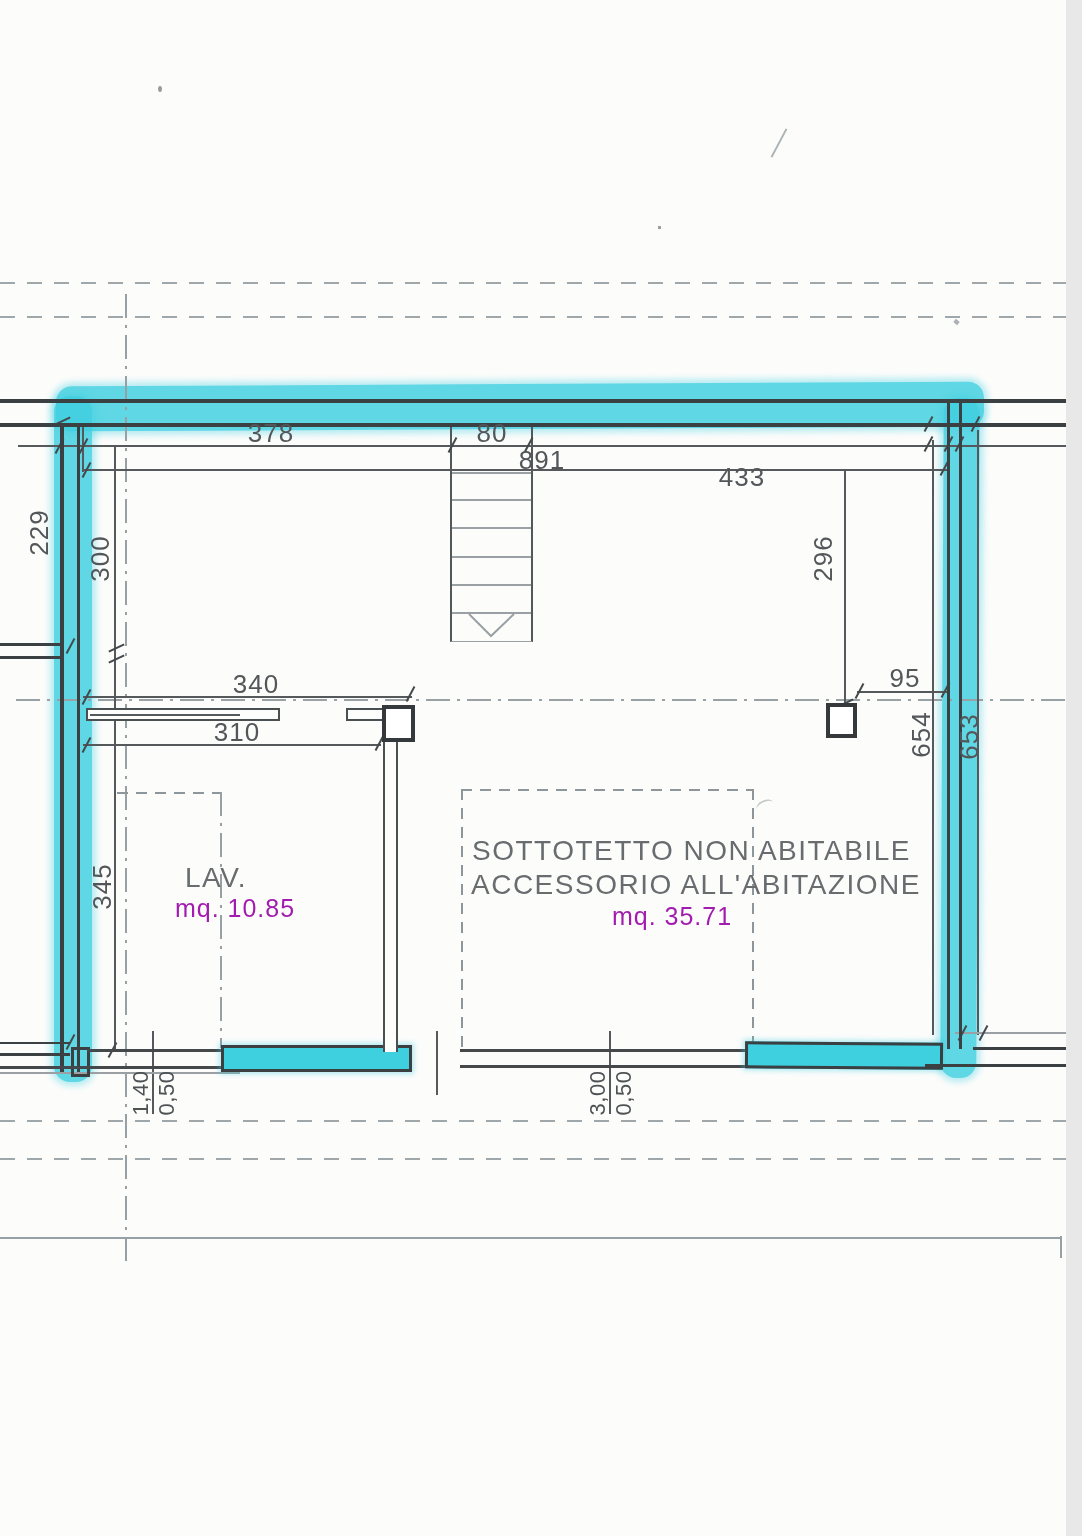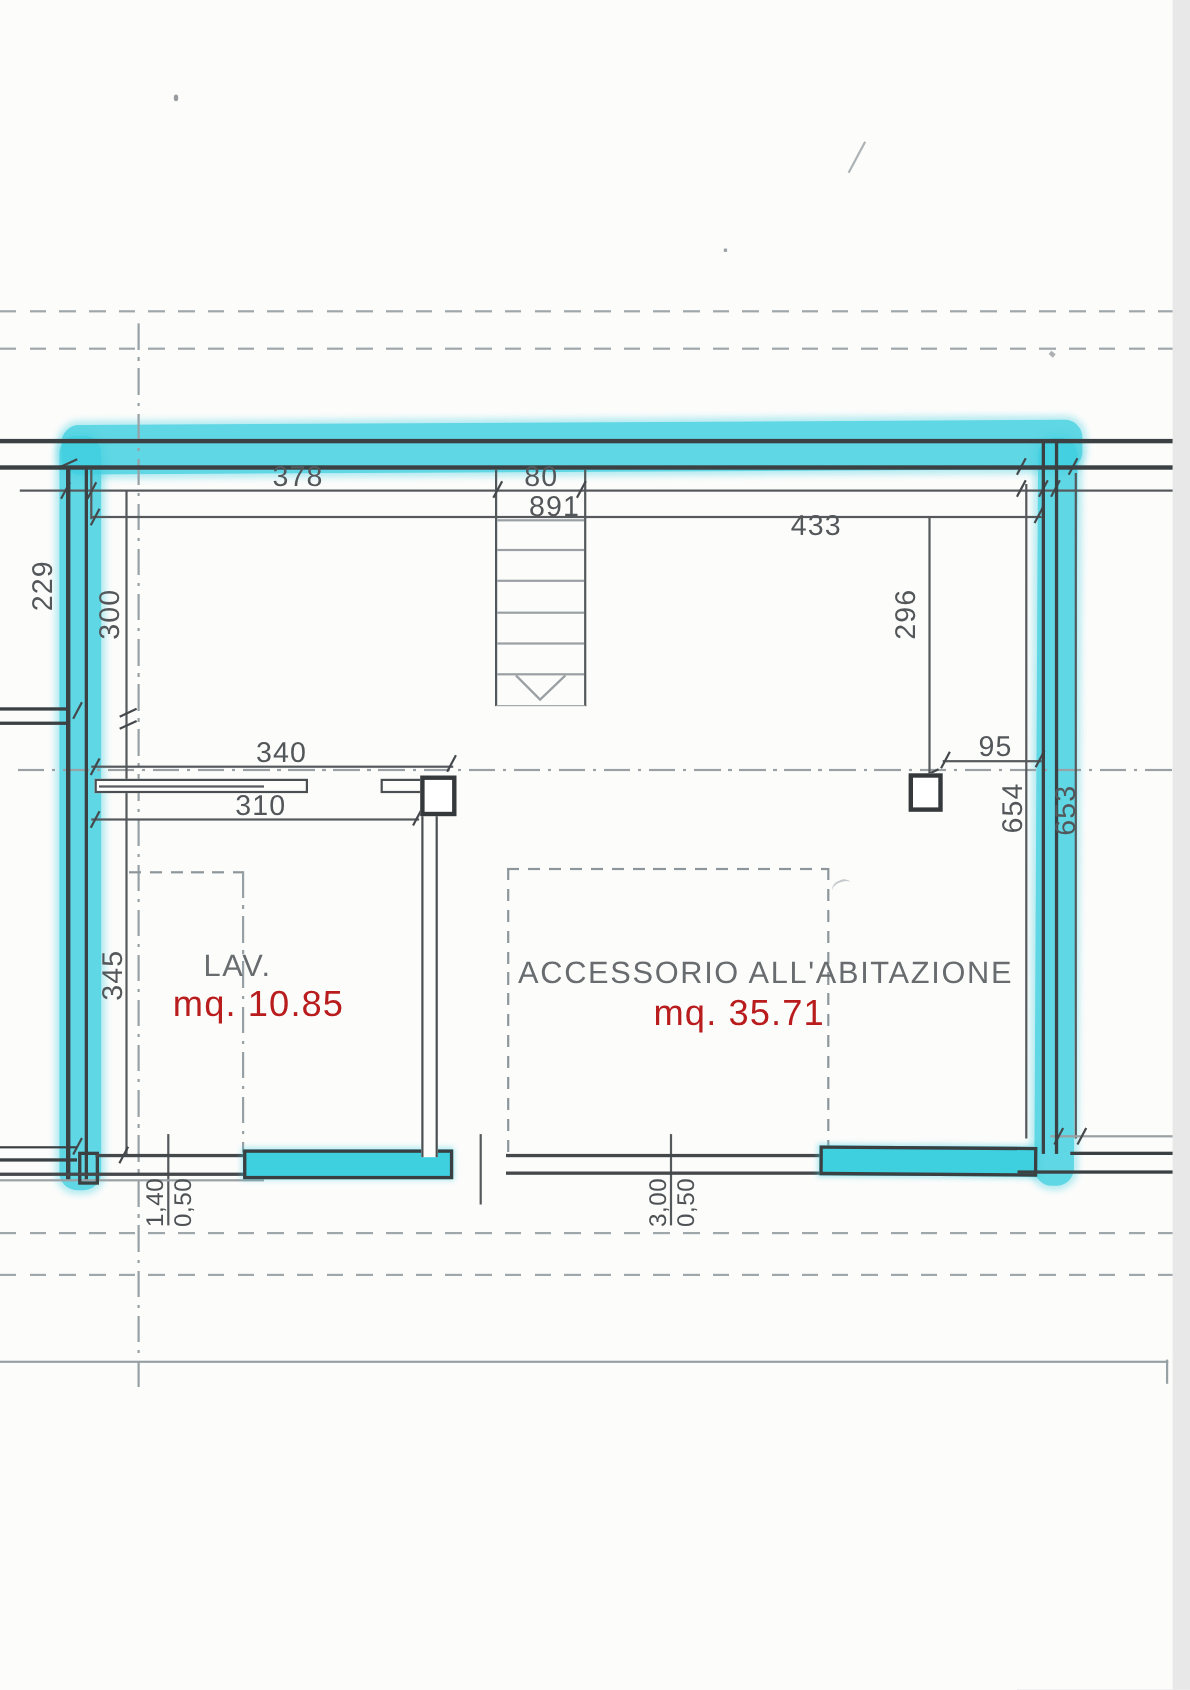--- a/index.html
+++ b/index.html
@@ -23,21 +23,21 @@
   
   .mk{background:#3ecfe0;opacity:.82;border-radius:16px;box-shadow:0 0 6px 4px rgba(62,207,224,.45);}
   
   .cw{background:#3fd0e0;border:3px solid #3a3f42;box-shadow:0 0 5px 2px rgba(62,207,224,.4);}
   .pillar{background:#ffffff;border:4px solid #35393c;}
   .wrect{background:#fdfdfc;border:2px solid #4a4f52;}
   
   .lbl{position:absolute;color:#53575a;font-size:26px;letter-spacing:1px;text-align:center;white-space:nowrap;}
   .rot{transform:rotate(-90deg);}
   .room{color:#686c6f;font-size:28px;letter-spacing:1.5px;}
-  .mq{color:#b91c1c;font-size:33px;letter-spacing:1px;}
+  .mq{color:#a21caf;font-size:25px;letter-spacing:1px;}
   .frac{font-size:22px;letter-spacing:.5px;color:#4e5255;}
 </style>
 </head>
 <body>
 
 <div class="page">
 
   <div class="abs" style="left:158px;top:86px;width:4px;height:6px;background:#6f7478;border-radius:50%;opacity:.7;"></div>
   <div class="abs" style="left:658px;top:226px;width:3px;height:3px;background:#9aa0a3;"></div>
   <div class="abs" style="left:778px;top:127px;width:2px;height:32px;background:#98a0a4;transform:rotate(28deg);opacity:.8;"></div>
@@ -142,34 +142,35 @@
   <div class="abs wrect" style="left:86px;top:708px;width:190px;height:9px;"></div>
   <div class="abs dl" style="left:90px;top:714px;width:150px;height:1.5px;"></div>
   <div class="abs wrect" style="left:346px;top:708px;width:34px;height:9px;"></div>
   <div class="abs" style="left:383px;top:740px;width:11px;height:312px;border-left:2px solid #4a4f52;border-right:2px solid #4a4f52;background:#fdfdfc;"></div>
   <div class="abs pillar" style="left:382px;top:705px;width:25px;height:29px;"></div>
   <div class="abs pillar" style="left:826px;top:703px;width:23px;height:27px;"></div>
 
   <div class="lbl" style="left:231px;top:418px;width:80px;">378</div>
   <div class="lbl" style="left:462px;top:418px;width:60px;">80</div>
   <div class="lbl" style="left:702px;top:418px;width:80px;margin-top:44px;">433</div>
-  <div class="lbl" style="left:464px;top:445px;width:80px;">891</div>
+  <div class="lbl" style="left:502px;top:445px;width:80px;">891</div>
   <div class="lbl rot" style="left:-1px;top:517px;width:80px;">229</div>
   <div class="lbl rot" style="left:60px;top:543px;width:80px;">300</div>
   <div class="lbl rot" style="left:783px;top:543px;width:80px;">296</div>
   <div class="lbl" style="left:875px;top:663px;width:60px;">95</div>
   <div class="lbl rot" style="left:881px;top:719px;width:80px;">654</div>
   <div class="lbl rot" style="left:929px;top:721px;width:80px;">653</div>
   <div class="lbl" style="left:216px;top:669px;width:80px;">340</div>
   <div class="lbl" style="left:197px;top:717px;width:80px;">310</div>
   <div class="lbl rot" style="left:62px;top:871px;width:80px;">345</div>
 
   <div class="lbl rot frac" style="left:106px;top:1080px;width:70px;">1,40</div>
   <div class="lbl rot frac" style="left:132px;top:1080px;width:70px;">0,50</div>
   <div class="lbl rot frac" style="left:563px;top:1080px;width:70px;">3,00</div>
   <div class="lbl rot frac" style="left:589px;top:1080px;width:70px;">0,50</div>
 
   <div class="lbl room" style="left:136px;top:862px;width:160px;">LAV.</div>
   <div class="lbl mq" style="left:135px;top:894px;width:200px;">mq. 10.85</div>
+  <div class="lbl room" style="left:472px;top:835px;width:400px;">SOTTOTETTO NON ABITABILE</div>
   <div class="lbl room" style="left:471px;top:869px;width:400px;">ACCESSORIO ALL'ABITAZIONE</div>
   <div class="lbl mq" style="left:472px;top:902px;width:400px;">mq. 35.71</div>
 
 </div>
 
 </body></html>

